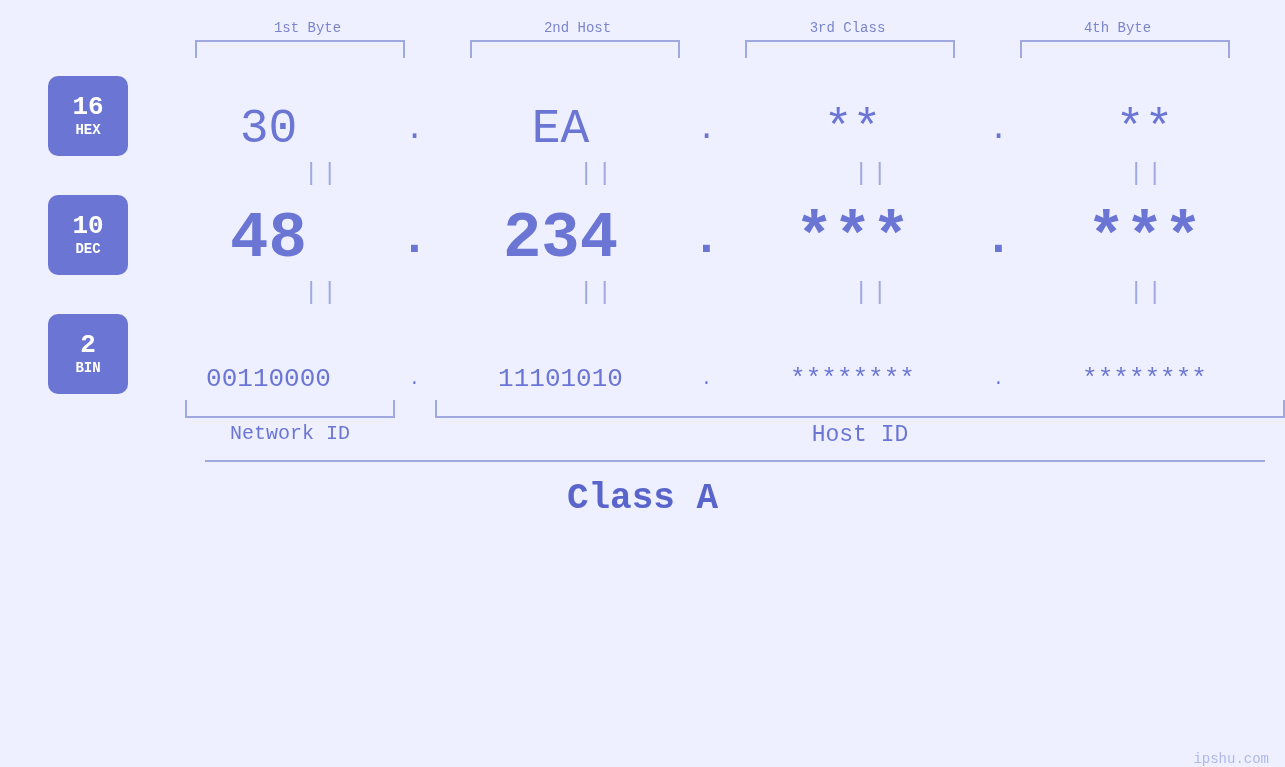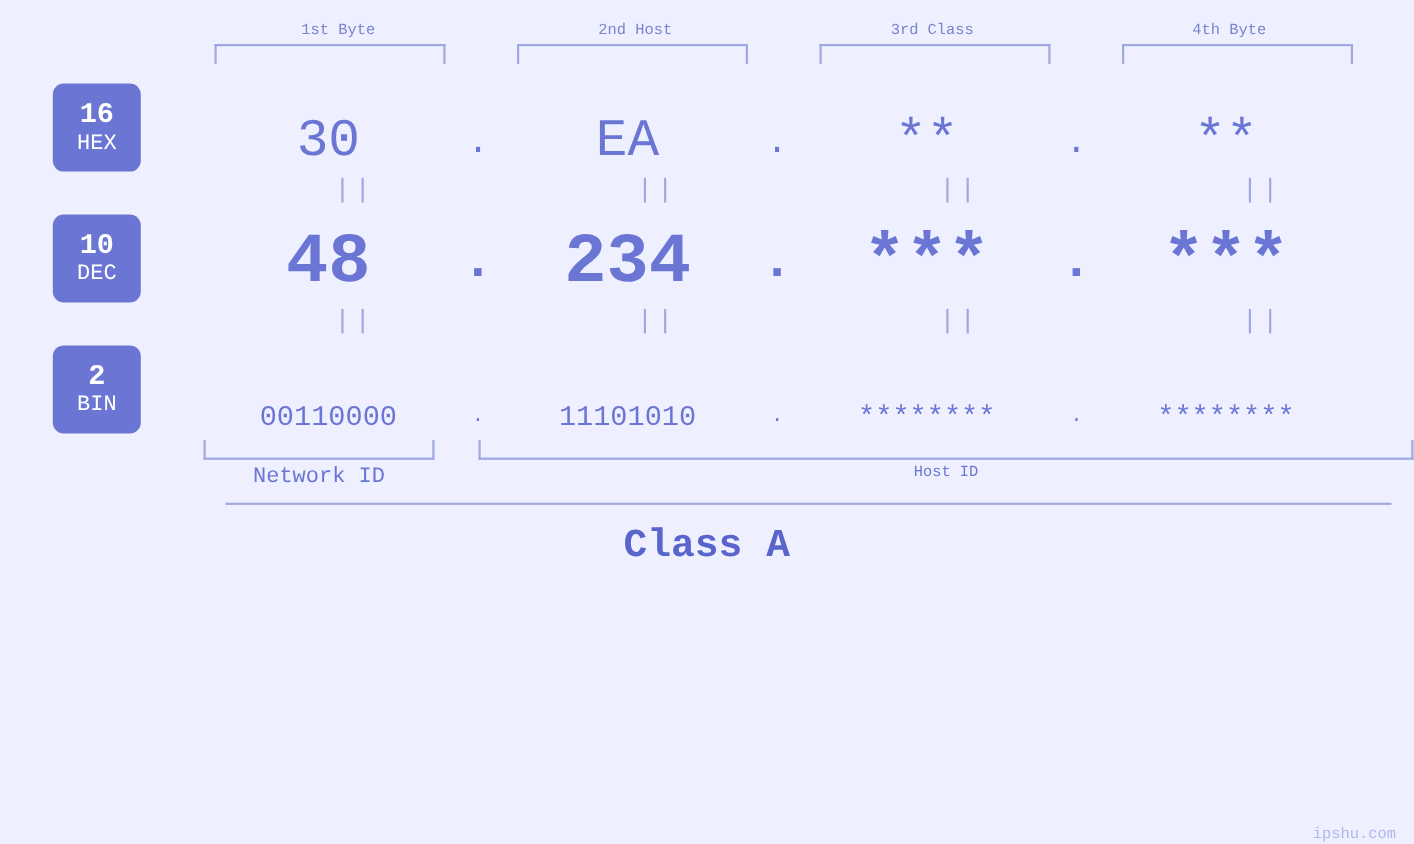--- a/index.html
+++ b/index.html
@@ -81,32 +81,32 @@
 
     .badge-num {
       color: white;
       font-size: 26px;
       font-weight: bold;
       line-height: 1;
     }
 
     .badge-label {
       color: white;
-      font-size: 20px;
-      font-weight: normal;
+      font-size: 14px;
+      font-weight: bold;
       margin-top: 2px;
     }
 
     
     .values-row {
       display: flex;
       align-items: center;
       flex: 1;
       justify-content: center;
-      gap: 6px;
+      gap: 16px;
     }
 
     .byte-val {
       text-align: center;
       color: #6b76d4;
       width: 220px;
     }
 
     .dot {
       color: #6b76d4;
@@ -272,21 +272,21 @@
     <div style="width:210px; height:18px; border-bottom:2px solid #a0a8e0; border-left:2px solid #a0a8e0; border-right:2px solid #a0a8e0;"></div>
 
     <div style="width:40px;"></div>
 
     <div style="flex:1; height:18px; border-bottom:2px solid #a0a8e0; border-left:2px solid #a0a8e0; border-right:2px solid #a0a8e0;"></div>
   </div>
 
   <div style="display:flex; width:1100px; margin-left:185px; margin-top:4px;">
     <div style="width:210px; text-align:center; color:#6b76d4; font-size:20px; font-family:'Courier New',Courier,monospace;">Network ID</div>
     <div style="width:40px;"></div>
-    <div style="flex:1; text-align:center; color:#6b76d4; font-size:14px; font-family:'Courier New',Courier,monospace;">Host ID</div>
+    <div style="flex:1; text-align:center; color:#6b76d4; font-size:23px; font-family:'Courier New',Courier,monospace;">Host ID</div>
   </div>
 
   <div style="width:1060px; margin-left:185px; margin-top:12px; height:2px; background:#a0a8e0;"></div>
 
   <div class="class-row" style="margin-top:16px;">
     <span class="class-label">Class A</span>
   </div>
 
   <div class="watermark">ipshu.com</div>
 

